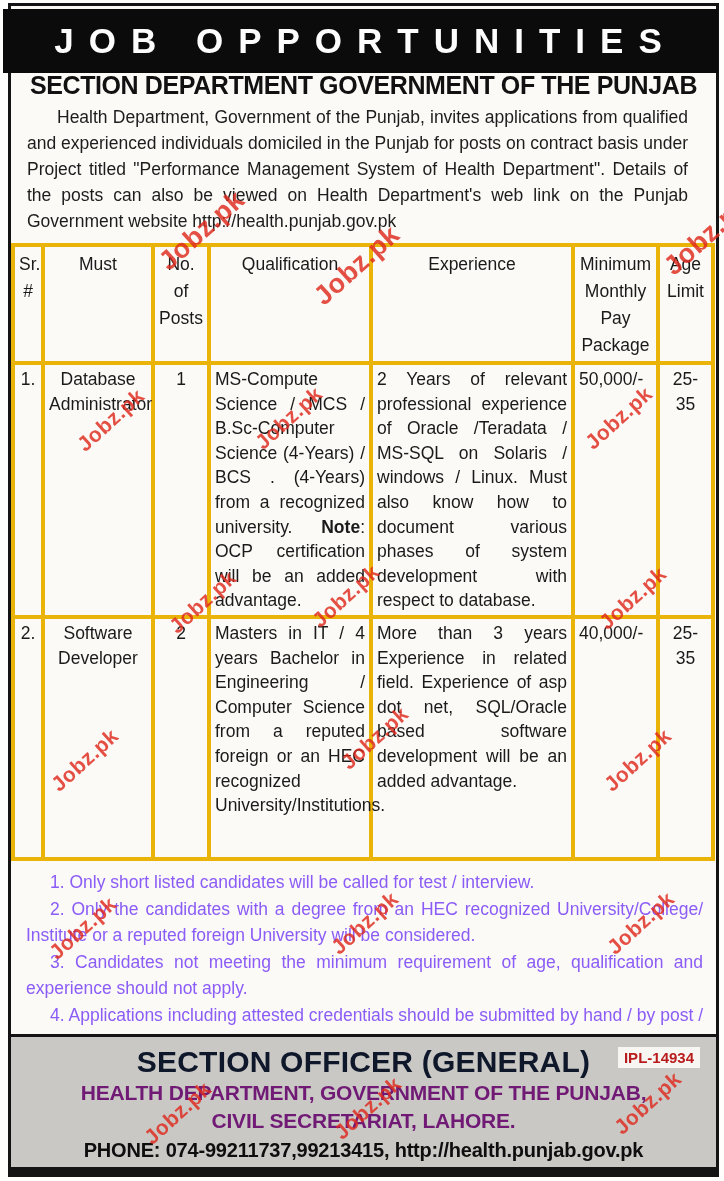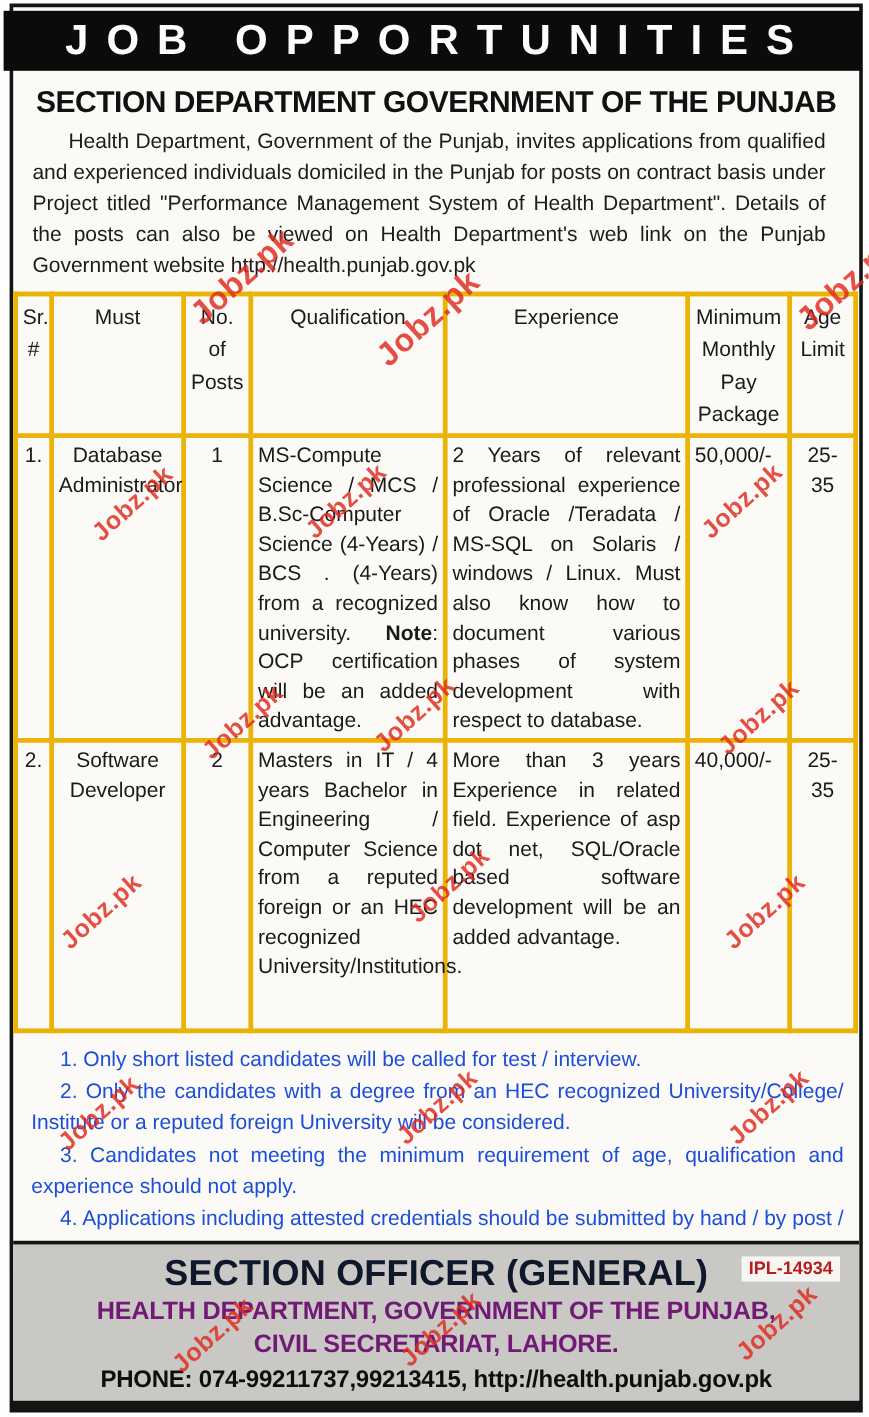--- a/index.html
+++ b/index.html
@@ -7,21 +7,21 @@
     width:724px;height:1181px;position:relative;background:#ffffff;
     font-family:"Liberation Sans","DejaVu Sans",sans-serif;color:#161616;
     overflow:hidden;
   }
   .sheet{position:absolute;inset:0;background:#fefefd;overflow:hidden;}
   .frame{
     position:absolute;left:8px;top:3px;right:5px;bottom:4px;
     border:3px solid #141414;border-bottom-width:10px;background:#fbfaf7;
   }
   .banner{
-    position:absolute;left:-8px;top:3px;right:-2px;height:50px;background:#0b0b0b;
+    position:absolute;left:-8px;top:3px;right:-2px;height:64px;background:#0b0b0b;
     display:flex;align-items:center;justify-content:center;z-index:3;
   }
   .banner-title{
     color:#fdfdfd;font-size:35px;font-weight:bold;letter-spacing:15px;
     white-space:nowrap;padding-left:10px;
   }
   .content{position:absolute;left:0;top:56px;right:0;bottom:0;}
   .heading{
     text-align:center;font-size:25px;font-weight:bold;margin:9px 4px 4px 4px;
     letter-spacing:-0.4px;color:#111;
@@ -45,21 +45,21 @@
   td.cell-post{text-align:center;line-height:25px;}
   td.cell-no{text-align:center;line-height:25px;}
   td.cell-qual,td.cell-exp{text-align:justify;line-height:24.6px;padding:2px 5px;}
   td.cell-pay{text-align:left;line-height:25px;padding-left:5px;}
   td.cell-age{text-align:center;line-height:25px;}
   tr.row1 td{height:240px;}
   tr.row2 td{height:234px;}
   .notes{margin:8px 13px 0 15px;}
   .notes p{
     margin:0;font-size:17.5px;line-height:26.6px;text-align:justify;
-    text-indent:24px;color:#1d4ed8;
+    text-indent:24px;color:#8b5cf6;
   }
   .notes p.no-indent{text-indent:0;}
   .footer{
     position:absolute;left:0;right:0;bottom:0;height:130px;
     background:#c9c8c5;border-top:3px solid #141414;z-index:2;
   }
   .footer-officer{
     text-align:center;font-size:30px;font-weight:bold;margin-top:8px;
     letter-spacing:0.2px;color:#0f172a;
   }

